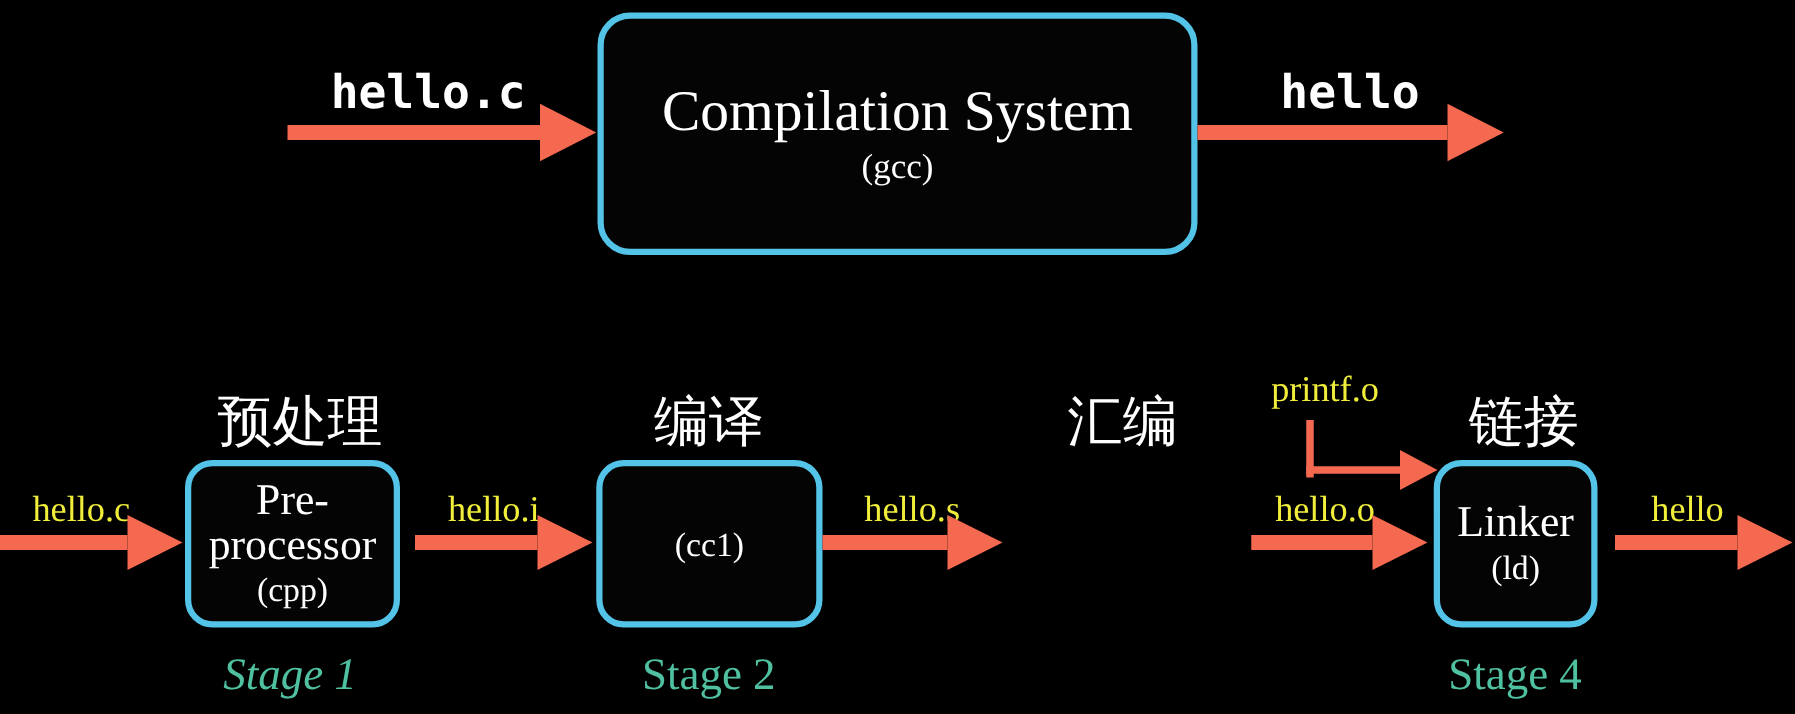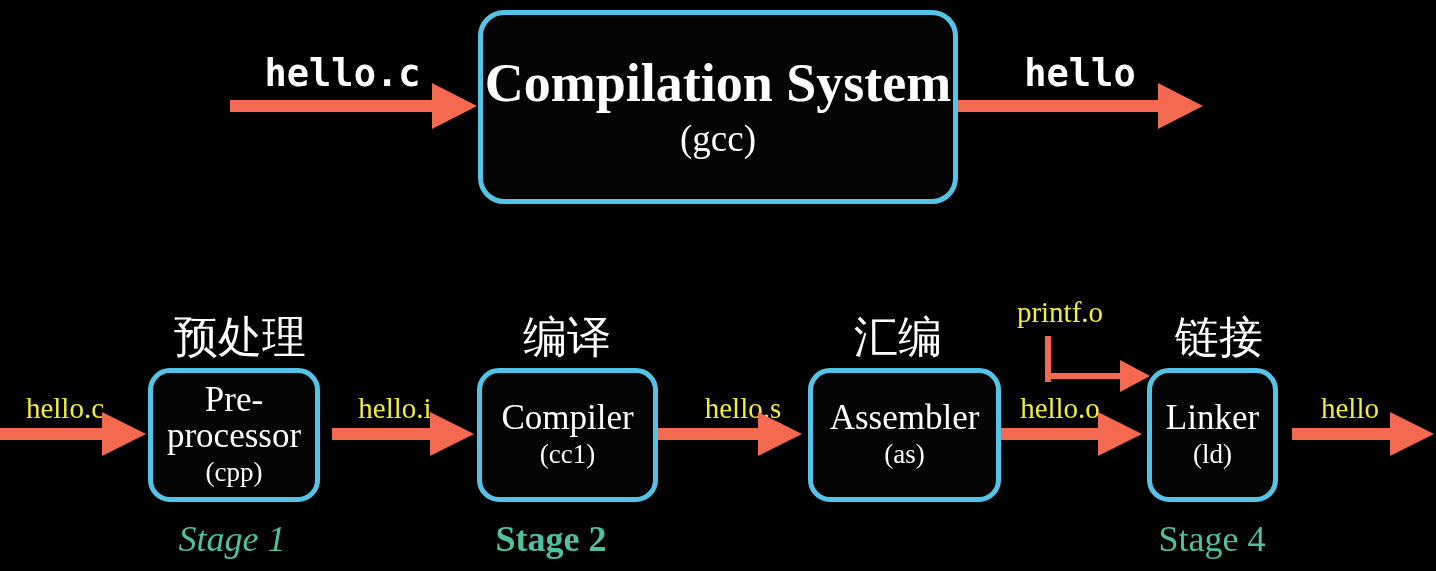--- a/index.html
+++ b/index.html
@@ -14,22 +14,22 @@
     position:absolute; color:#fff; font-size:37px; text-align:center;
   }
   .box {
     position:absolute; box-sizing:border-box;
     border:5px solid var(--box-border,#54c3e8);
     border-radius:22px; background:#040404;
     display:flex; flex-direction:column; align-items:center; justify-content:center;
     color:#fff; text-align:center;
   }
   .top-box { border-radius:26px; }
-  .top-title { font-size:54px; line-height:1.1;font-weight:bold; }
-  .top-sub   { font-size:37px; margin-top:4px; }
+  .top-title { font-size:46px; line-height:1.1; }
+  .top-sub   { font-size:28px; margin-top:4px; }
   .box-name  { font-size:35px; line-height:1.02; white-space:pre-line; }
   .box-tool  { font-size:27px; margin-top:3px; }
   .shaft { position:absolute; height:12px; background:var(--arrow,#f4694f); }
   .head  {
     position:absolute; width:0; height:0;
     border-top:22px solid transparent; border-bottom:22px solid transparent;
     border-left:44px solid var(--arrow,#f4694f);
   }
   .head-big {
     border-top-width:23px; border-bottom-width:23px; border-left-width:45px;
@@ -80,51 +80,46 @@
   <div class="elbow-seg" style="left:1045px; top:373px; width:78px; height:6px;"></div>
   <div class="head head-small" style="left:1120px; top:360px;"></div>
 
   <div class="box" style="left:148px; top:368px; width:172px; height:134px;">
     <div class="box-name">Pre-
 processor</div>
     <div class="box-tool">(cpp)</div>
   </div>
 
   <div class="box" style="left:477px; top:368px; width:181px; height:134px;">
-    <div class="box-name">Compiler</div>
     <div class="box-tool">(cc1)</div>
   </div>
 
-  <div class="box" style="left:808px; top:368px; width:193px; height:134px;">
-    <div class="box-name">Assembler</div>
-    <div class="box-tool">(as)</div>
-  </div>
 
   <div class="box" style="left:1147px; top:368px; width:131px; height:134px;">
     <div class="box-name">Linker</div>
     <div class="box-tool">(ld)</div>
   </div>
 
   <div class="file-label" style="left:0px; top:392px; width:130px;">hello.c</div>
   <div class="shaft" style="left:0px; top:428px; width:102px;"></div>
   <div class="head" style="left:102px; top:412px;"></div>
 
   <div class="file-label" style="left:330px; top:392px; width:130px;">hello.i</div>
   <div class="shaft" style="left:332px; top:428px; width:98px;"></div>
   <div class="head" style="left:430px; top:412px;"></div>
 
-  <div class="file-label" style="left:678px; top:392px; width:130px;">hello.s</div>
+  <div class="file-label" style="left:638px; top:392px; width:130px;text-align:right;">hello.s</div>
   <div class="shaft" style="left:658px; top:428px; width:100px;"></div>
   <div class="head" style="left:758px; top:412px;"></div>
 
   <div class="file-label" style="left:995px; top:392px; width:130px;">hello.o</div>
   <div class="shaft" style="left:1001px; top:428px; width:97px;"></div>
   <div class="head" style="left:1098px; top:412px;"></div>
 
   <div class="file-label" style="left:1285px; top:392px; width:130px;">hello</div>
   <div class="shaft" style="left:1292px; top:428px; width:98px;"></div>
   <div class="head" style="left:1390px; top:412px;"></div>
 
   <div class="stage-label" style="left:132px; top:518px; width:200px;font-style:italic;">Stage 1</div>
-  <div class="stage-label" style="left:451px; top:518px; width:200px;font-weight:bold;">Stage 2</div>
+  <div class="stage-label" style="left:467px; top:518px; width:200px;">Stage 2</div>
   <div class="stage-label" style="left:1112px; top:518px; width:200px;">Stage 4</div>
 
 </div>
 
 </body></html>

